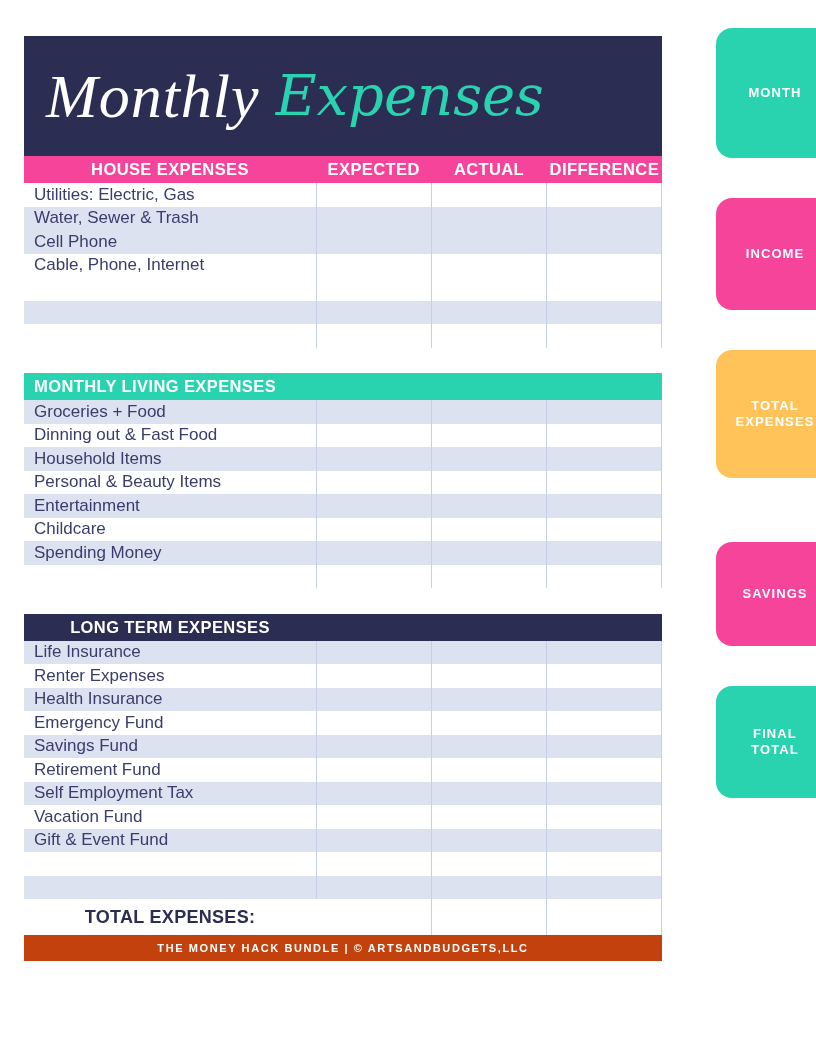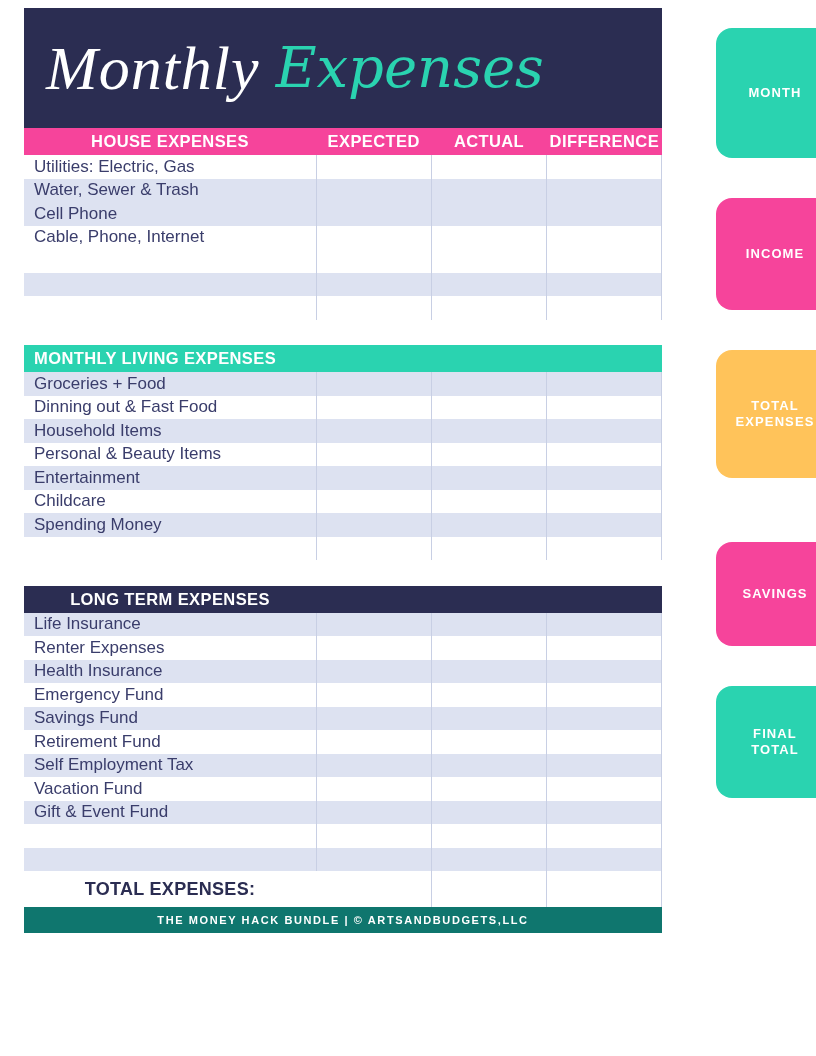--- a/index.html
+++ b/index.html
@@ -16,21 +16,21 @@
   .page {
     position: relative;
     width: 816px;
     height: 1056px;
   }
 
   
   .sheet {
     position: absolute;
     left: 24px;
-    top: 8px;
+    top: 36px;
     width: 638px;
   }
 
   .title-banner {
     background: #2b2d52;
     height: 120px;
     display: flex;
     align-items: center;
     padding-left: 22px;
     box-sizing: border-box;
@@ -114,21 +114,21 @@
     padding: 0;
     vertical-align: middle;
   }
   .total-row td.name {
     text-align: center;
     padding-left: 0;
   }
   .total-row td.data { border-right: 1px solid #c8cfe4; }
 
   .footer-bar {
-    background: #0f766e;
+    background: #c2410c;
     height: 26px;
     display: flex;
     align-items: center;
     justify-content: center;
     color: #ffffff;
     font-size: 11px;
     letter-spacing: 1.6px;
     font-weight: bold;
     width: 638px;
   }

